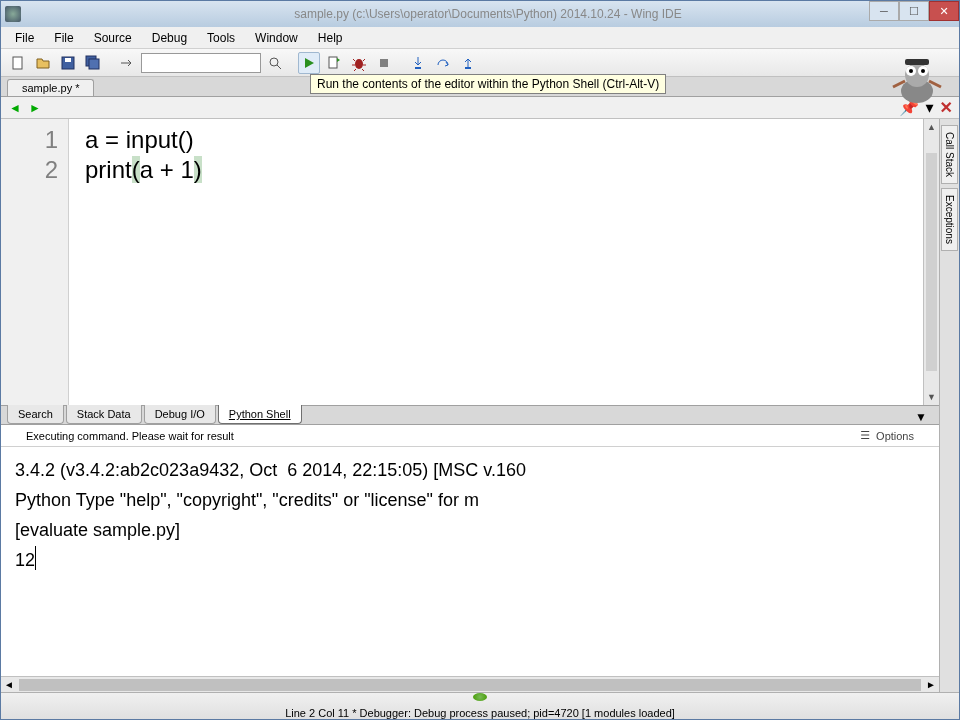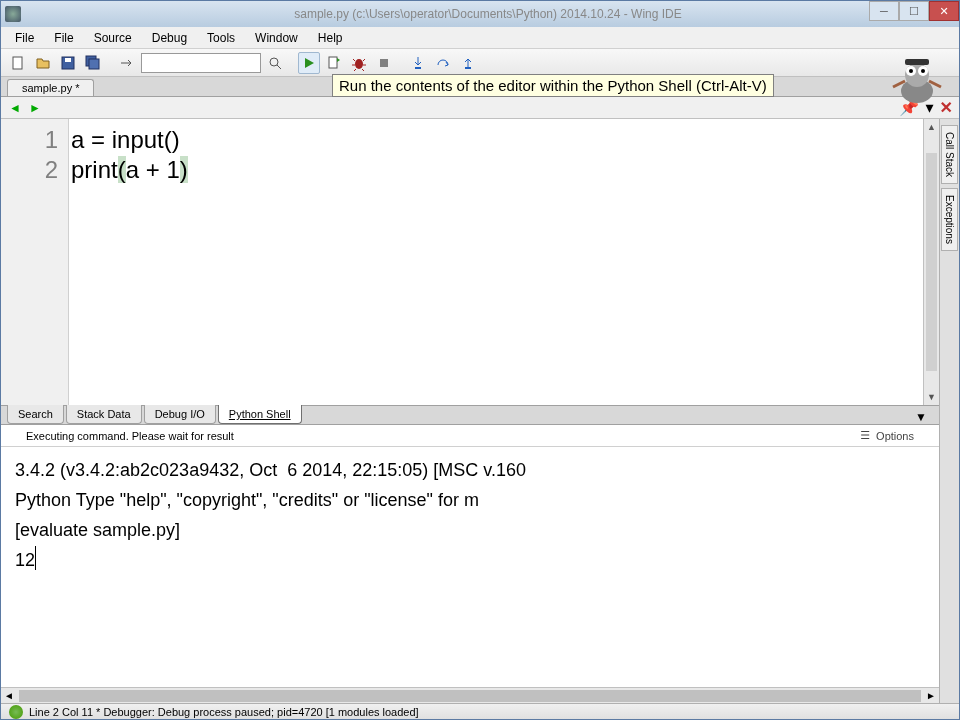--- a/index.html
+++ b/index.html
@@ -18,36 +18,36 @@
 .menubar { height: 22px; background: #f0f0f0; display: flex; align-items: center; padding: 0 6px; gap: 4px; font-size: 12px; border-bottom: 1px solid #d0d0d0; }
 .menubar span { padding: 2px 8px; cursor: default; }
 
 .toolbar { height: 28px; background: linear-gradient(to bottom, #f8f8f8, #e8e8e8); display: flex; align-items: center; padding: 0 6px; gap: 3px; border-bottom: 1px solid #c0c0c0; position: relative; }
 .tool-btn { width: 22px; height: 22px; display: flex; align-items: center; justify-content: center; border: 1px solid transparent; border-radius: 2px; }
 .tool-sep { width: 6px; }
 .search-box { width: 120px; height: 20px; border: 1px solid #999; background: #fff; font-size: 11px; padding: 0 4px; }
 .tool-icon-svg { width: 16px; height: 16px; }
 .logo-area { position: absolute; right: 10px; top: -2px; width: 64px; height: 64px; }
 
-.tooltip-box { position: absolute; top: 74px; left: 310px; background: #ffffe1; border: 1px solid #808080; padding: 2px 6px; font-size: 15px; z-index: 100; margin-left: 22px; }
+.tooltip-box { position: absolute; top: 74px; left: 310px; background: #ffffe1; border: 1px solid #808080; padding: 2px 6px; font-size: 12px; z-index: 100; }
 
 .tab-strip { height: 20px; background: #d8d8d8; display: flex; align-items: flex-end; padding-left: 6px; border-bottom: 1px solid #a0a0a0; }
 .file-tab { padding: 2px 14px; background: #f0f0f0; border: 1px solid #a0a0a0; border-bottom: none; font-size: 11px; border-radius: 3px 3px 0 0; }
 
 .nav-strip { height: 22px; background: #f0f0f0; display: flex; align-items: center; padding: 0 6px; border-bottom: 1px solid #c0c0c0; justify-content: space-between; }
 .nav-left { display: flex; gap: 4px; }
 .nav-right { display: flex; gap: 6px; }
 .nav-arrow { width: 16px; height: 16px; display: flex; align-items: center; justify-content: center; color: #0a0; font-size: 12px; }
 
 .main-area { display: flex; flex: 1; min-height: 0; }
 .editor-wrap { flex: 1; display: flex; flex-direction: column; }
 .editor { flex: 0 0 286px; display: flex; background: #fff; position: relative; }
 .gutter { width: 68px; background: #f0f0f0; border-right: 1px solid #d0d0d0; text-align: right; padding: 6px 10px 0 0; font-family: Consolas, monospace; font-size: 24px; color: #808080; }
 .gutter div { line-height: 30px; }
-.code { flex: 1; padding: 6px 8px 0 2px; font-family: Consolas, monospace; font-size: 24px; line-height: 30px; white-space: pre; }
+.code { flex: 1; padding: 6px 8px 0 16px; font-family: Consolas, monospace; font-size: 24px; line-height: 30px; white-space: pre; }
 .kw-name { color: #000; }
 .kw-assign { color: #000; }
 .kw-func { color: #000; }
 .kw-num { color: #000; }
 .paren-hl { background: #c8e0c8; }
 .editor-scroll { width: 16px; background: #e8e8e8; border-left: 1px solid #c0c0c0; display: flex; flex-direction: column; }
 .scroll-up, .scroll-down { height: 16px; display: flex; align-items: center; justify-content: center; font-size: 9px; color: #555; }
 .scroll-thumb { flex: 1; background: #d0d0d0; margin: 18px 2px; }
 
 .right-rail { width: 20px; background: #e0e0e0; display: flex; flex-direction: column; align-items: center; padding-top: 6px; border-left: 1px solid #b0b0b0; }
@@ -62,21 +62,21 @@
 .shell-status { height: 22px; background: #fff; display: flex; align-items: center; justify-content: space-between; padding: 0 25px; font-size: 11px; border-bottom: 1px solid #d0d0d0; }
 .shell-opts { display: flex; align-items: center; gap: 6px; color: #444; }
 
 .shell-body { flex: 1; background: #fff; padding: 8px 14px; font-family: Consolas, monospace; font-size: 18px; line-height: 30px; white-space: pre; overflow: hidden; position: relative; min-height: 180px; }
 .cursor-line::after { content: ''; display: inline-block; width: 1px; height: 24px; background: #000; vertical-align: text-bottom; }
 
 .shell-scroll { height: 16px; background: #e8e8e8; display: flex; align-items: center; border-top: 1px solid #c0c0c0; }
 .shell-scroll .sl, .shell-scroll .sr { width: 16px; text-align: center; font-size: 10px; }
 .shell-scroll .strack { flex: 1; background: #c0c0c0; height: 12px; margin: 0 2px; }
 
-.statusbar { height: 16px; background: linear-gradient(to bottom, #f0f0f0, #e0e0e0); display: flex; align-items: center; padding: 0 8px; font-size: 11px; border-top: 1px solid #b0b0b0; gap: 6px; }
+.statusbar { height: 27px; background: linear-gradient(to bottom, #f0f0f0, #e0e0e0); display: flex; align-items: center; padding: 0 8px; font-size: 11px; border-top: 1px solid #b0b0b0; gap: 6px; flex-direction: column; }
 .status-icon { width: 14px; height: 14px; background: radial-gradient(circle, #7b5, #490); border-radius: 50%; }
 </style>
 </head>
 <body>
 
 <div class="window">
 
   <div class="titlebar">
     <div class="app-icon"></div>
     <div class="title-text">sample.py (c:\Users\operator\Documents\Python) 2014.10.24 - Wing IDE</div>

